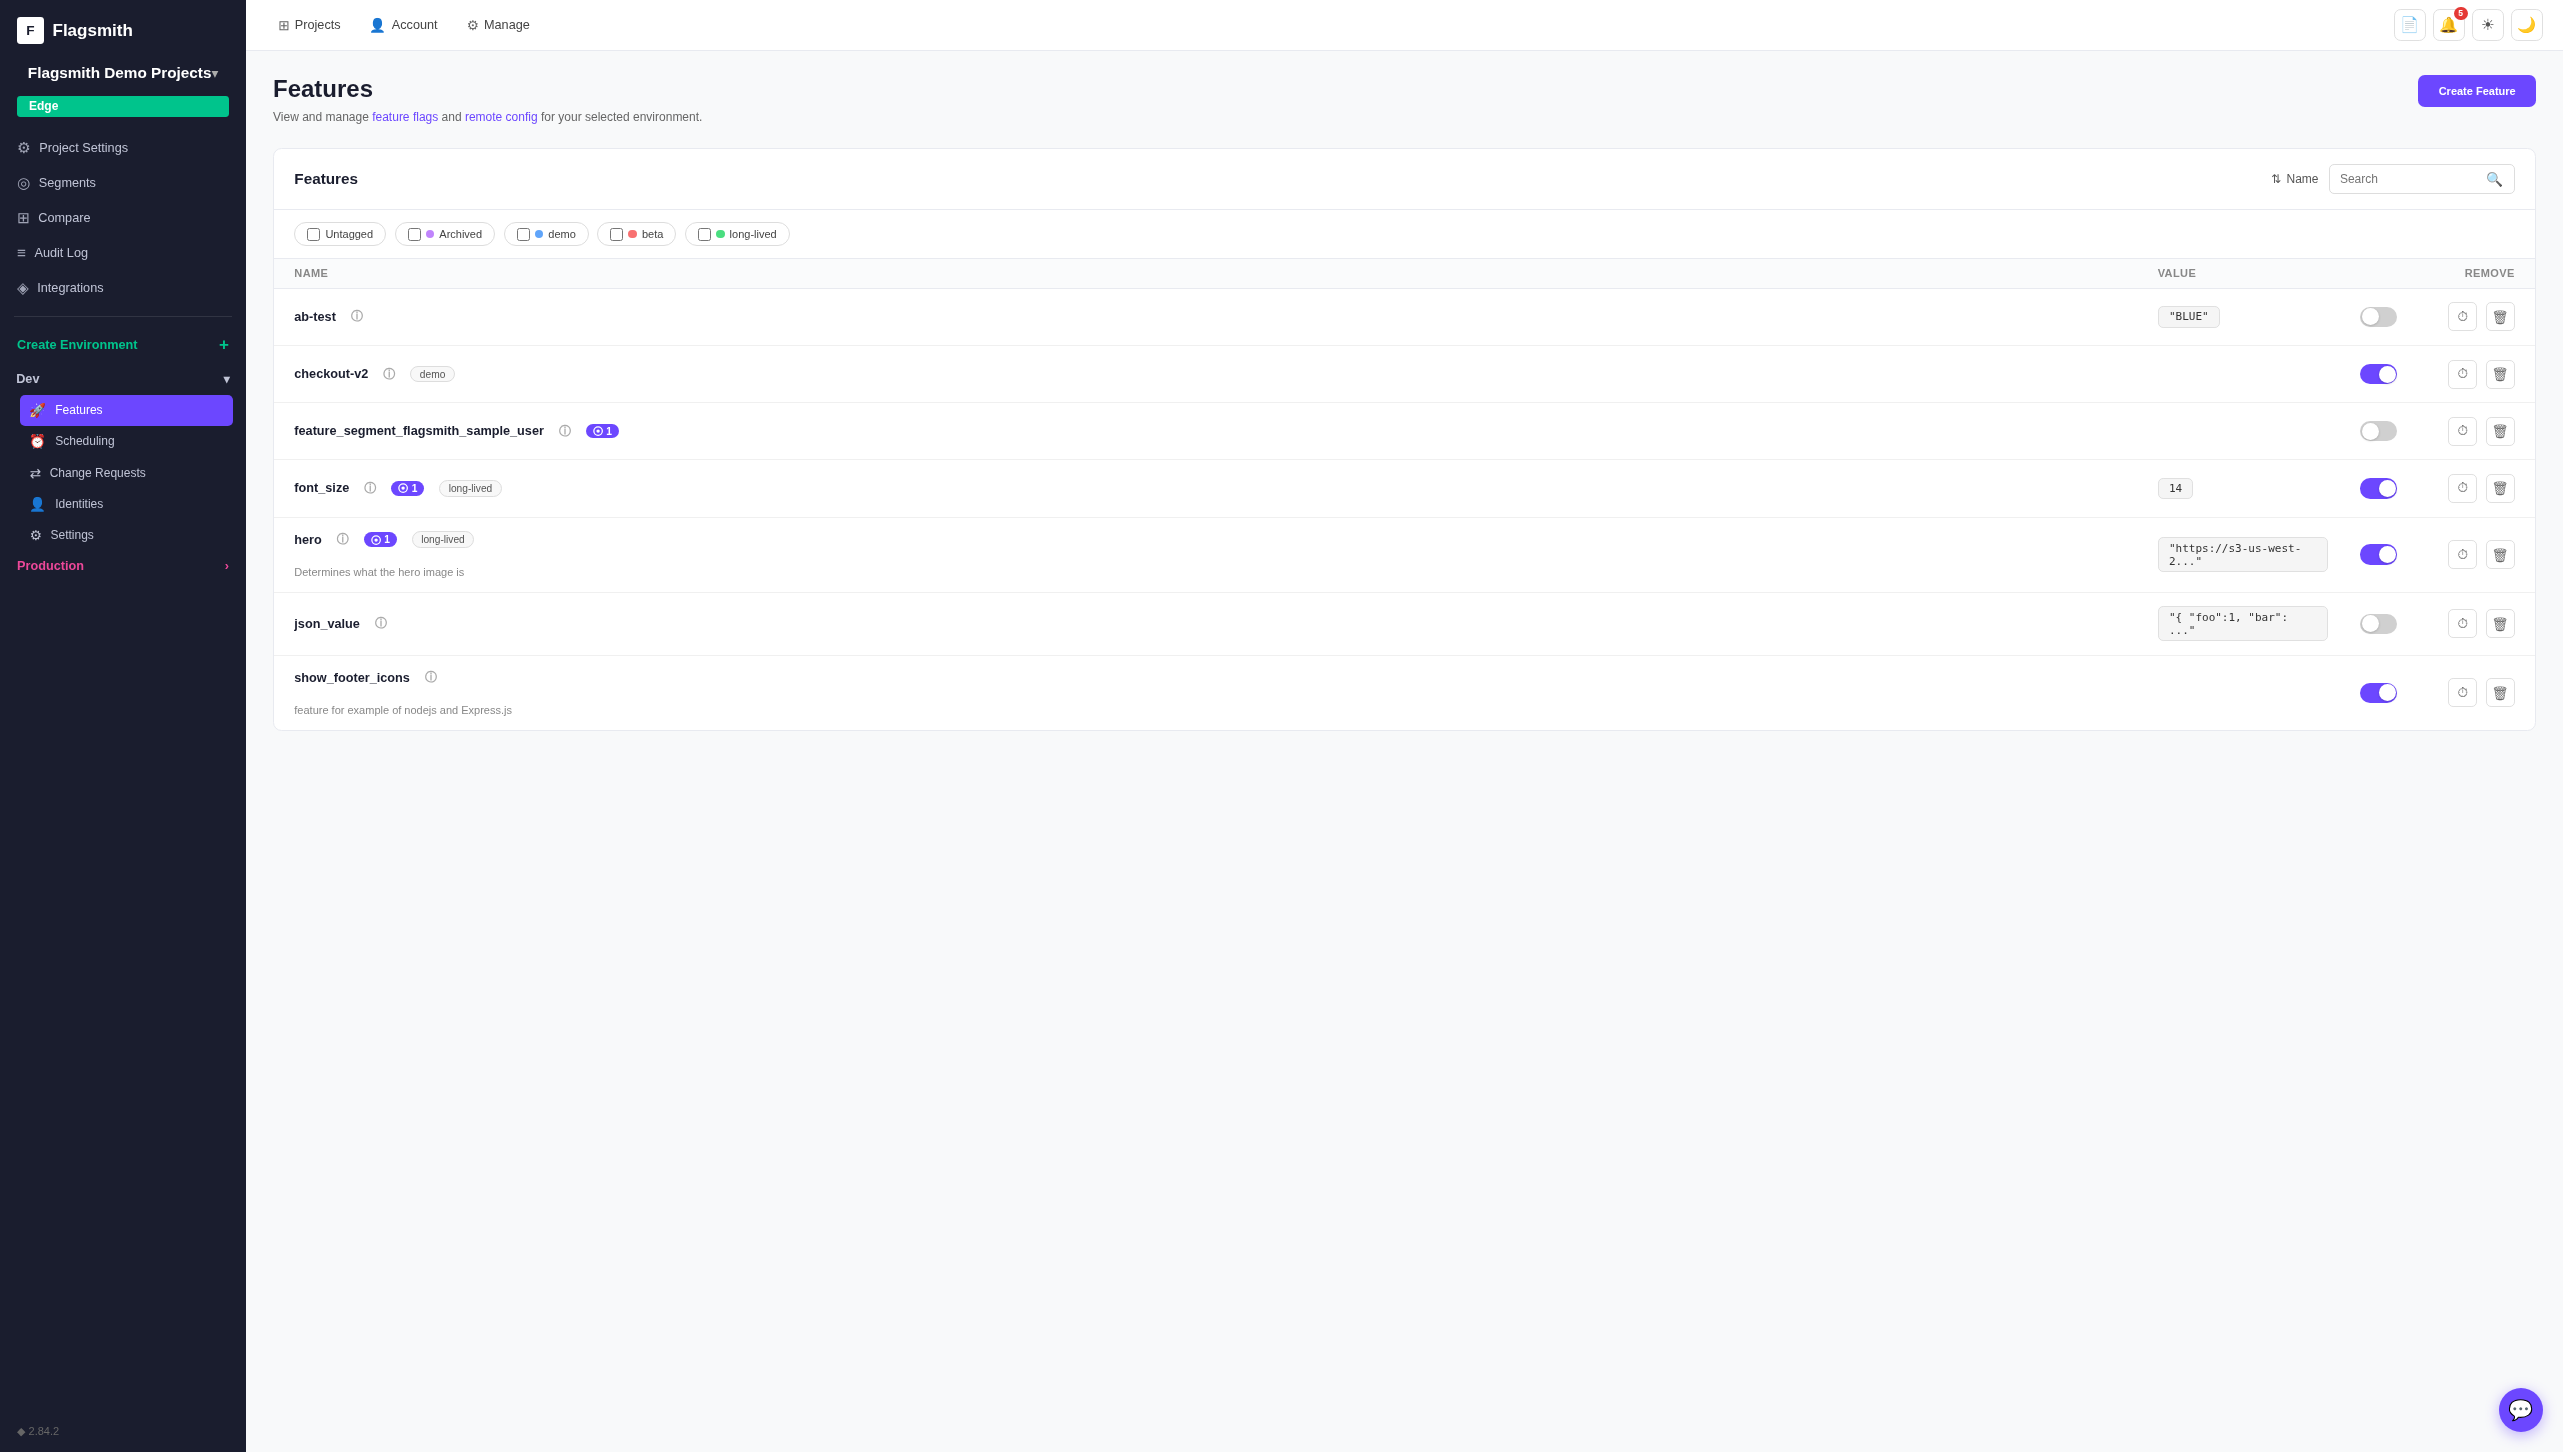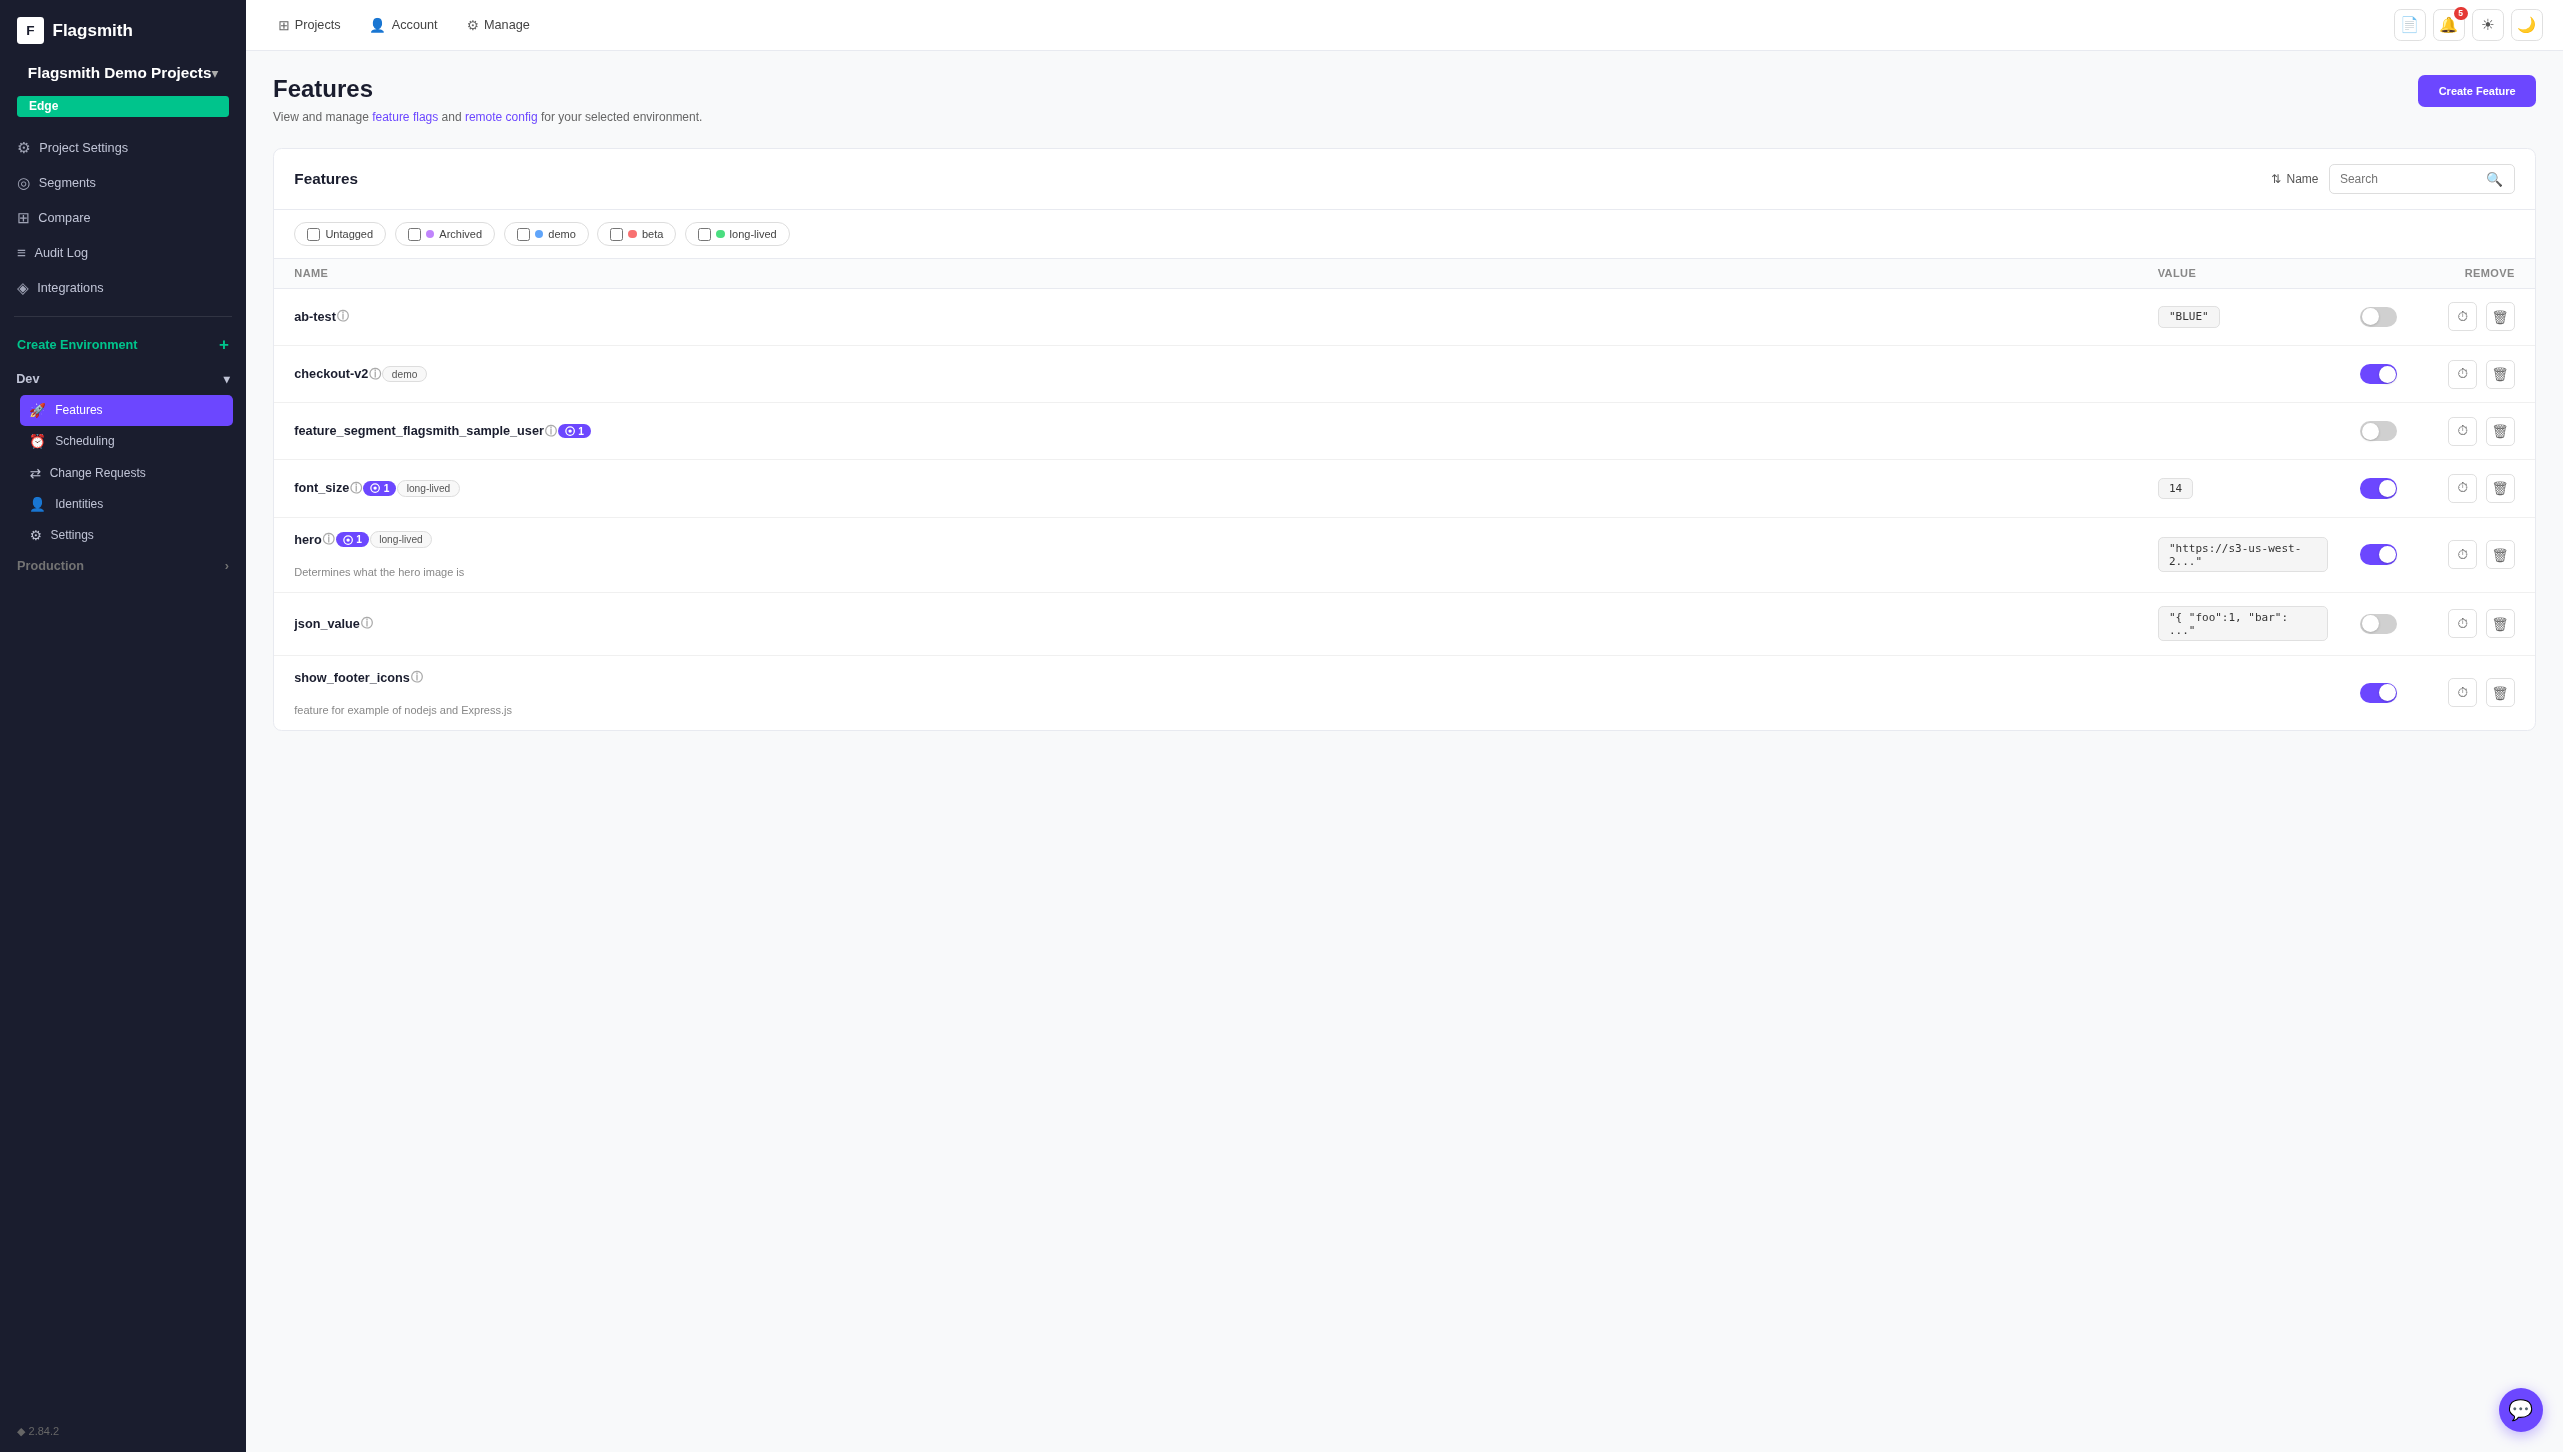--- a/index.html
+++ b/index.html
@@ -111,21 +111,21 @@
       font-size: 11px;
       color: #666;
     }
     .production-item {
       display: flex;
       align-items: center;
       justify-content: space-between;
       padding: 8.5px 10.2px;
       cursor: pointer;
       border-radius: 5.1px;
-      color: #737373;
+      color: #ec4899;
       font-size: 12.7px;
       font-weight: 600;
       margin: 0 6.8px;
     }
 
     
     .main { flex: 1; display: flex; flex-direction: column; overflow: hidden; }
 
     
     .topnav {
@@ -266,21 +266,21 @@
       letter-spacing: 0.4px;
     }
     .feature-row {
       display: grid;
       grid-template-columns: 1fr 170px 102px 85px;
       padding: 13.6px 20.3px;
       border-bottom: 0.8px solid #f0f0f0;
       align-items: center;
     }
     .feature-row:last-child { border-bottom: none; }
-    .feature-name { font-size: 12.7px; font-weight: 600; color: #1a1d2e; display: flex; align-items: center; gap: 1px; flex-wrap: wrap; }
+    .feature-name { font-size: 12.7px; font-weight: 600; color: #1a1d2e; display: flex; align-items: center; gap: 15px; flex-wrap: wrap; }
     .feature-desc { font-size: 11px; color: #888; margin-top: 18px; }
     .feature-name-col { display: flex; flex-direction: column; }
     .info-icon { font-size: 12px; color: #aaa; cursor: pointer; }
     .tag-small {
       display: inline-flex;
       align-items: center;
       padding: 1.7px 8.5px;
       border-radius: 10.2px;
       font-size: 10.2px;
       font-weight: 500;

